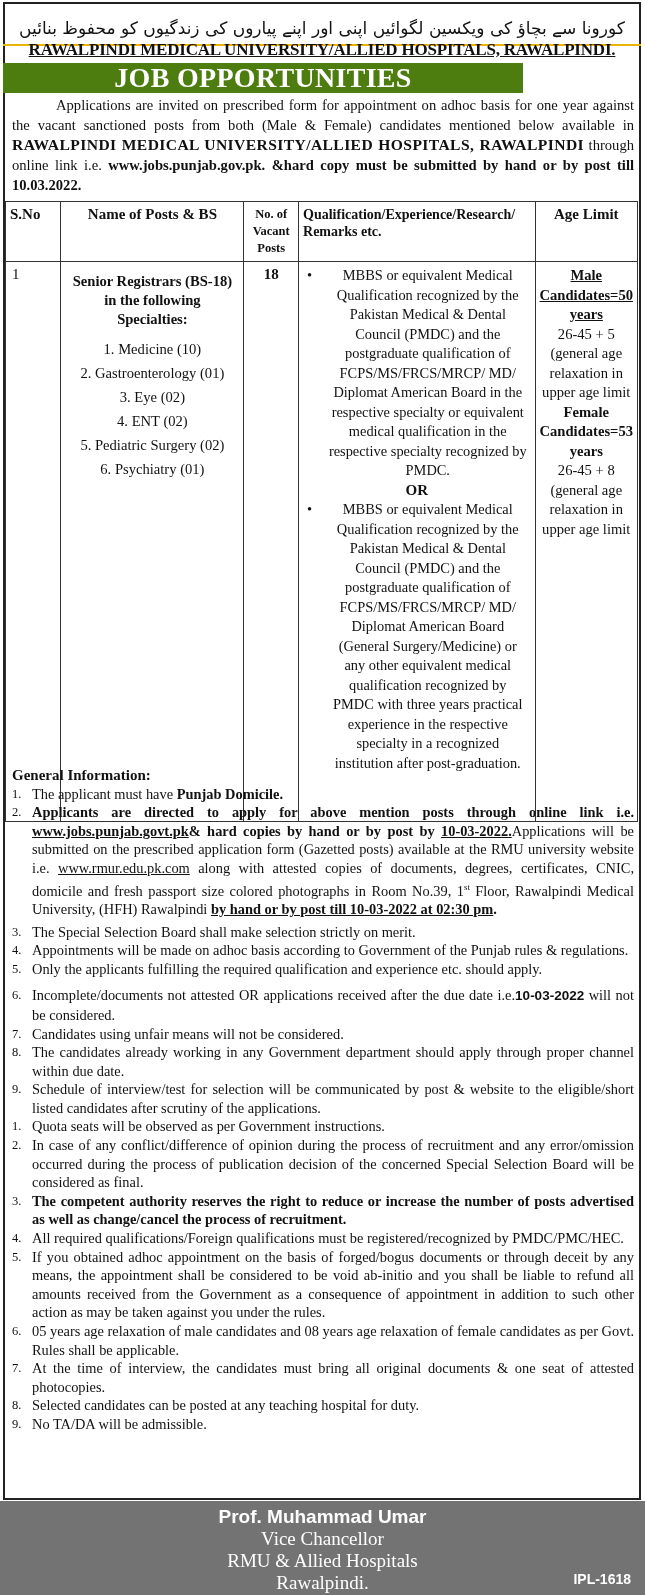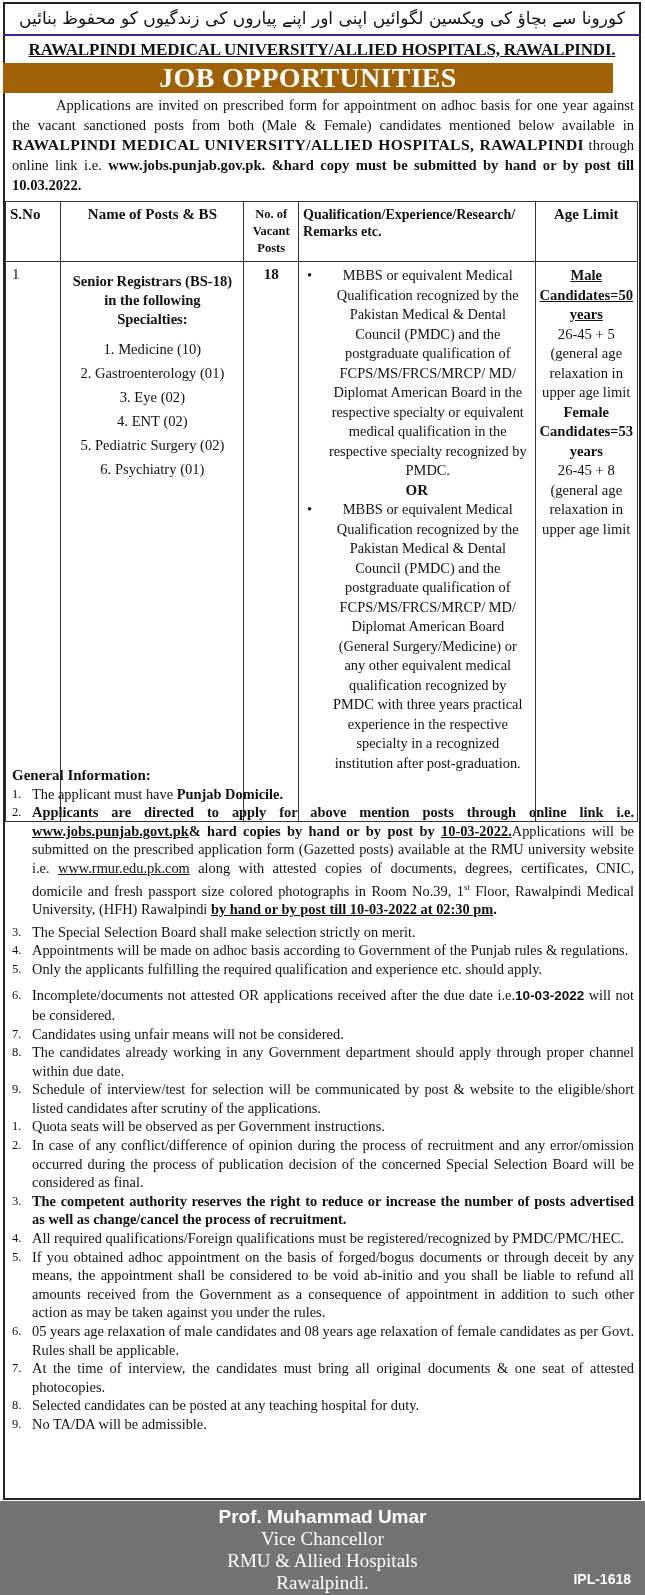--- a/index.html
+++ b/index.html
@@ -1,27 +1,27 @@
 <!DOCTYPE html>
 <html><head>
 <meta charset="utf-8">
 <style>
   * { box-sizing: border-box; margin: 0; padding: 0; }
   html, body { width: 645px; height: 1595px; background: #ffffff; overflow: hidden; }
   body { font-family: "Liberation Serif", "DejaVu Serif", serif; color: #111; position: relative; }
 
   .frame { position: absolute; left: 3px; top: 2px; width: 638px; height: 1498px; border: 2px solid #222; }
 
-  .urdu { position: absolute; left: 3px; top: 2px; width: 638px; height: 34px; border-bottom: 2px solid #4c1d95;
+  .urdu { position: absolute; left: 3px; top: 12px; width: 638px; height: 34px; border-bottom: 2px solid #eab308;
     text-align: center; font-family: "DejaVu Sans", sans-serif; font-size: 17px; line-height: 32px; direction: rtl; }
 
   .org { position: absolute; left: 3px; top: 38px; width: 638px; height: 24px; text-align: center;
     font-size: 17px; font-weight: bold; line-height: 24px; text-decoration: underline; letter-spacing: -0.2px; }
 
-  .jobbar { position: absolute; left: 3px; top: 63px; width: 610px; height: 30px; background: #a16207; color: #fff;
+  .jobbar { position: absolute; left: 3px; top: 63px; width: 520px; height: 30px; background: #4d7c0f; color: #fff;
     text-align: center; font-size: 28px; font-weight: bold; line-height: 30px; letter-spacing: 0.3px; }
 
   .intro { position: absolute; left: 12px; top: 95px; width: 622px; font-size: 14.6px; line-height: 20px; text-align: justify; }
   .intro .indent { display: inline-block; width: 44px; }
   .intro b.big { font-size: 15.6px; letter-spacing: 0.4px; }
 
   table.posts { position: absolute; left: 5px; top: 201px; width: 633px; border-collapse: collapse; font-size: 14.3px; }
   table.posts th, table.posts td { border: 1.5px solid #333; vertical-align: top; }
   table.posts th { font-weight: bold; padding: 4px 4px; line-height: 17px; }
   th.c-sno { width: 56px; text-align: left; font-size: 15px; }

